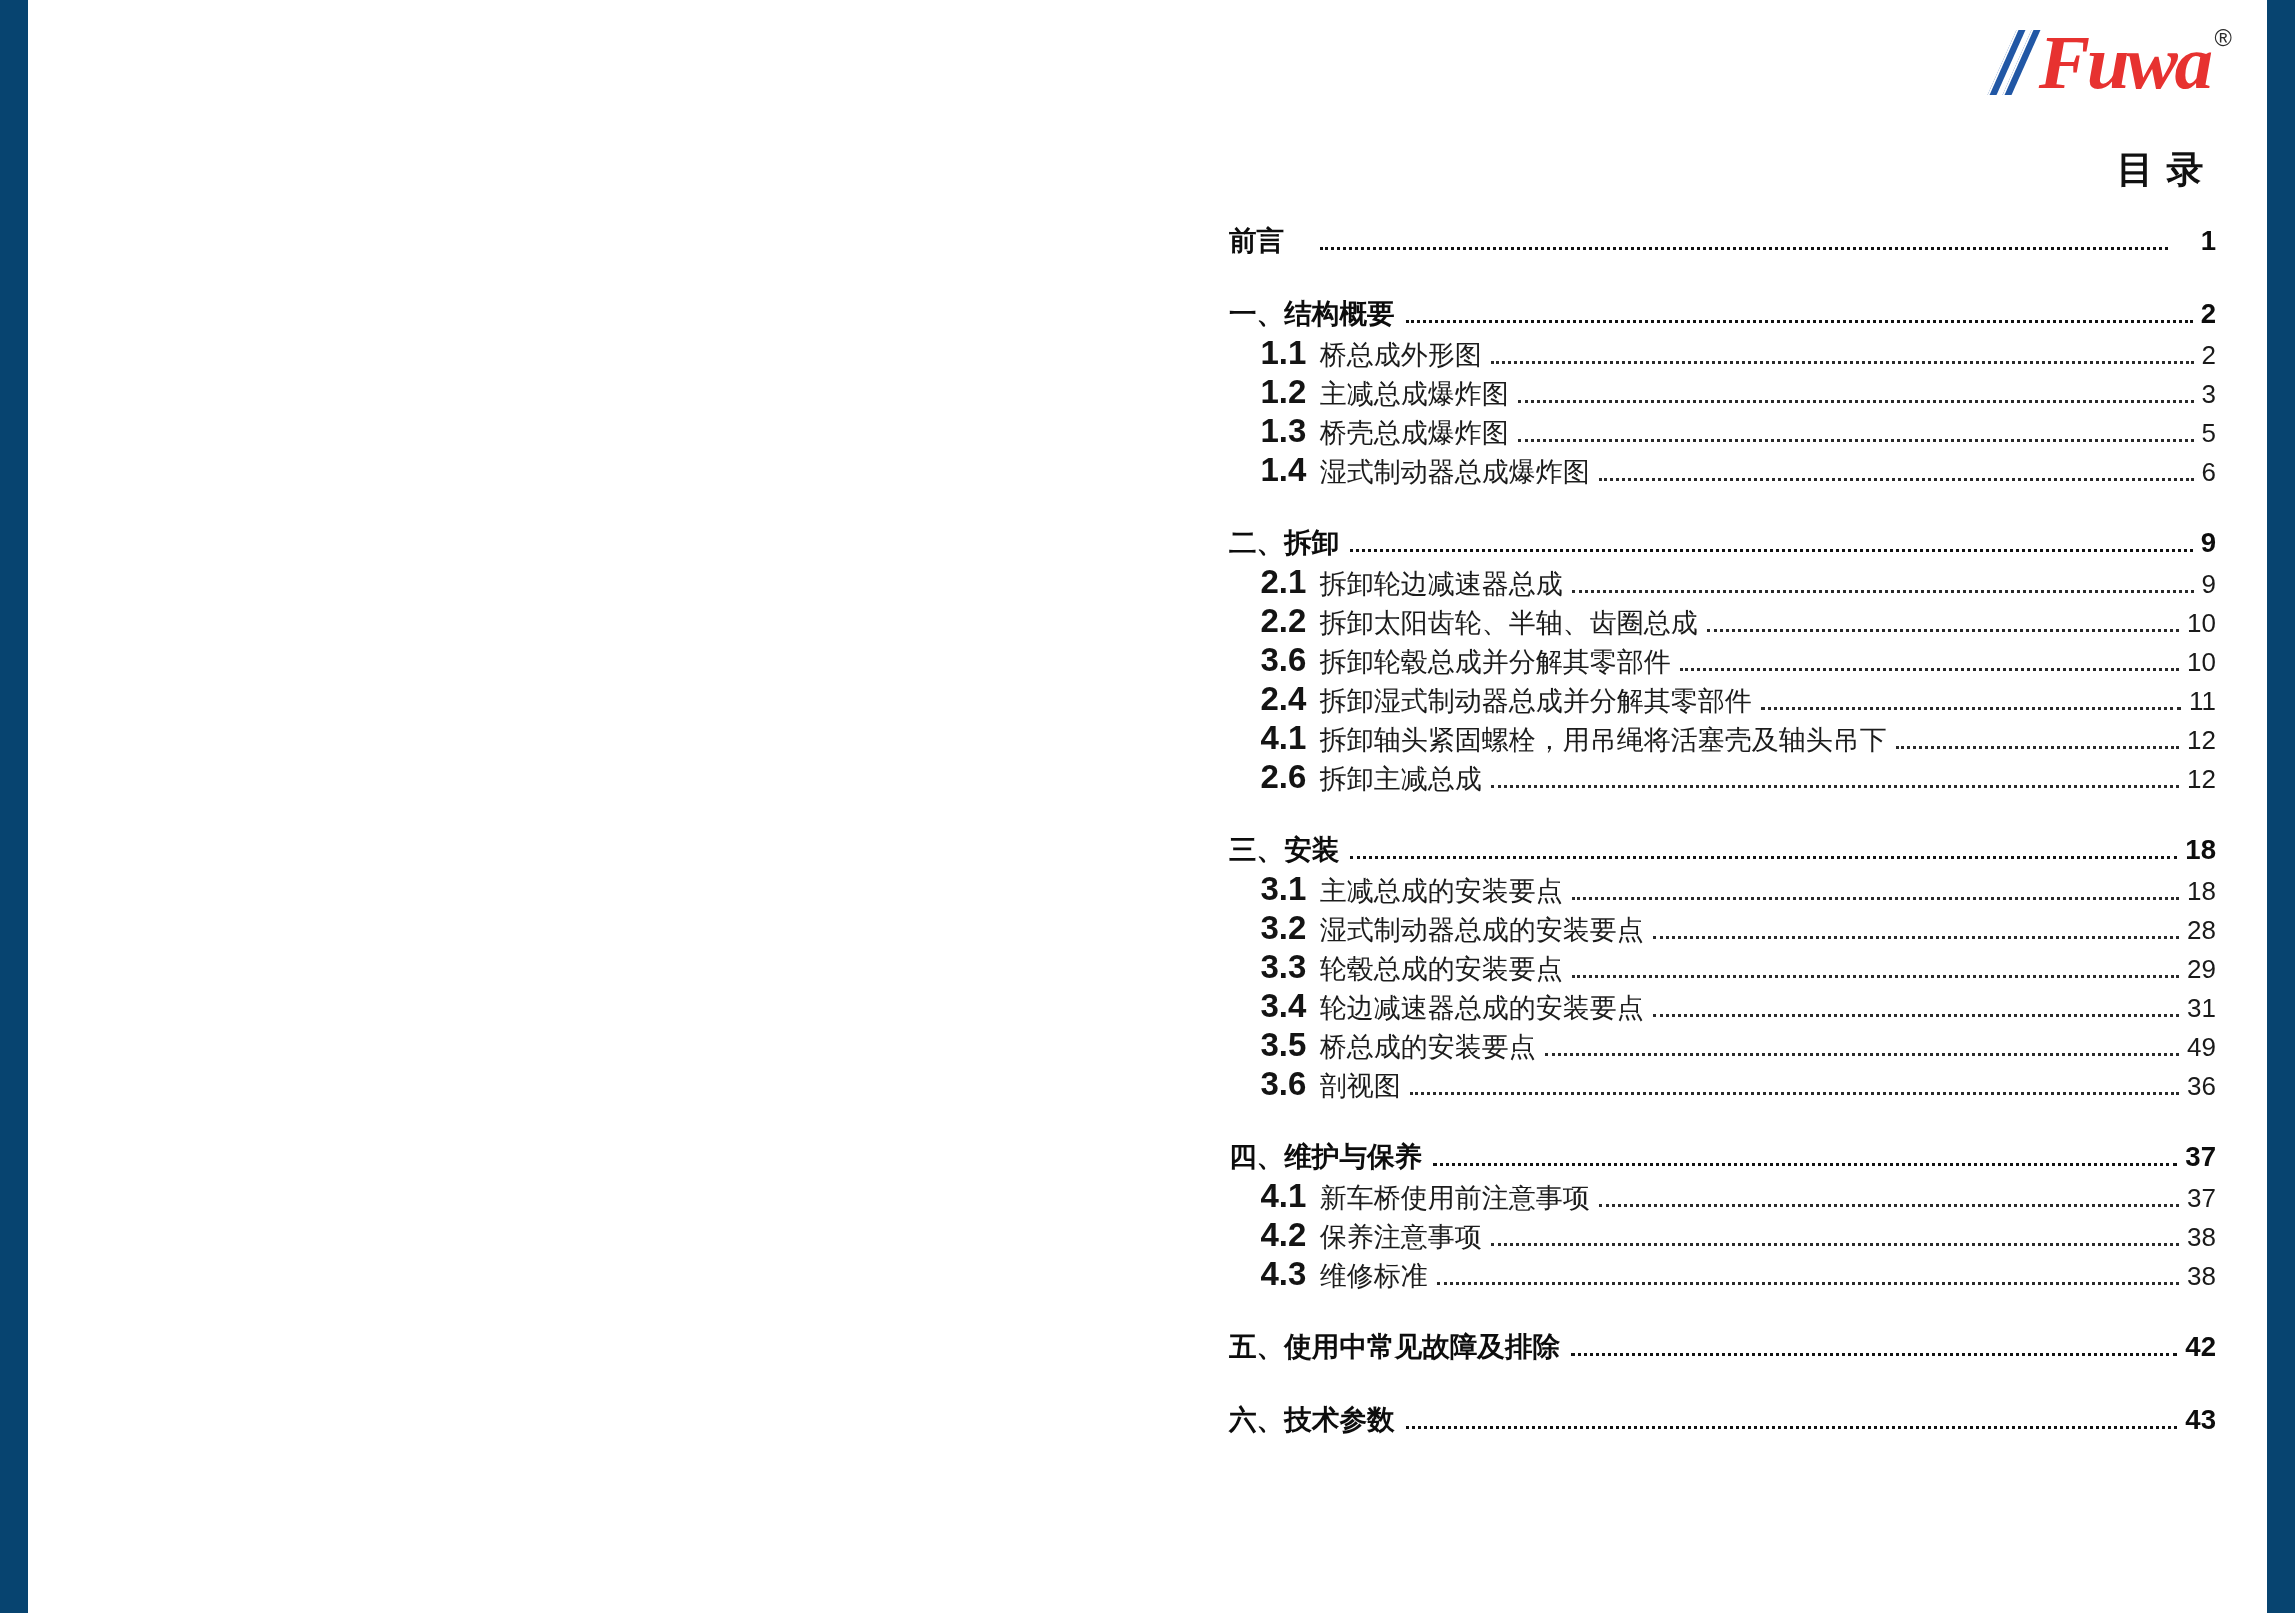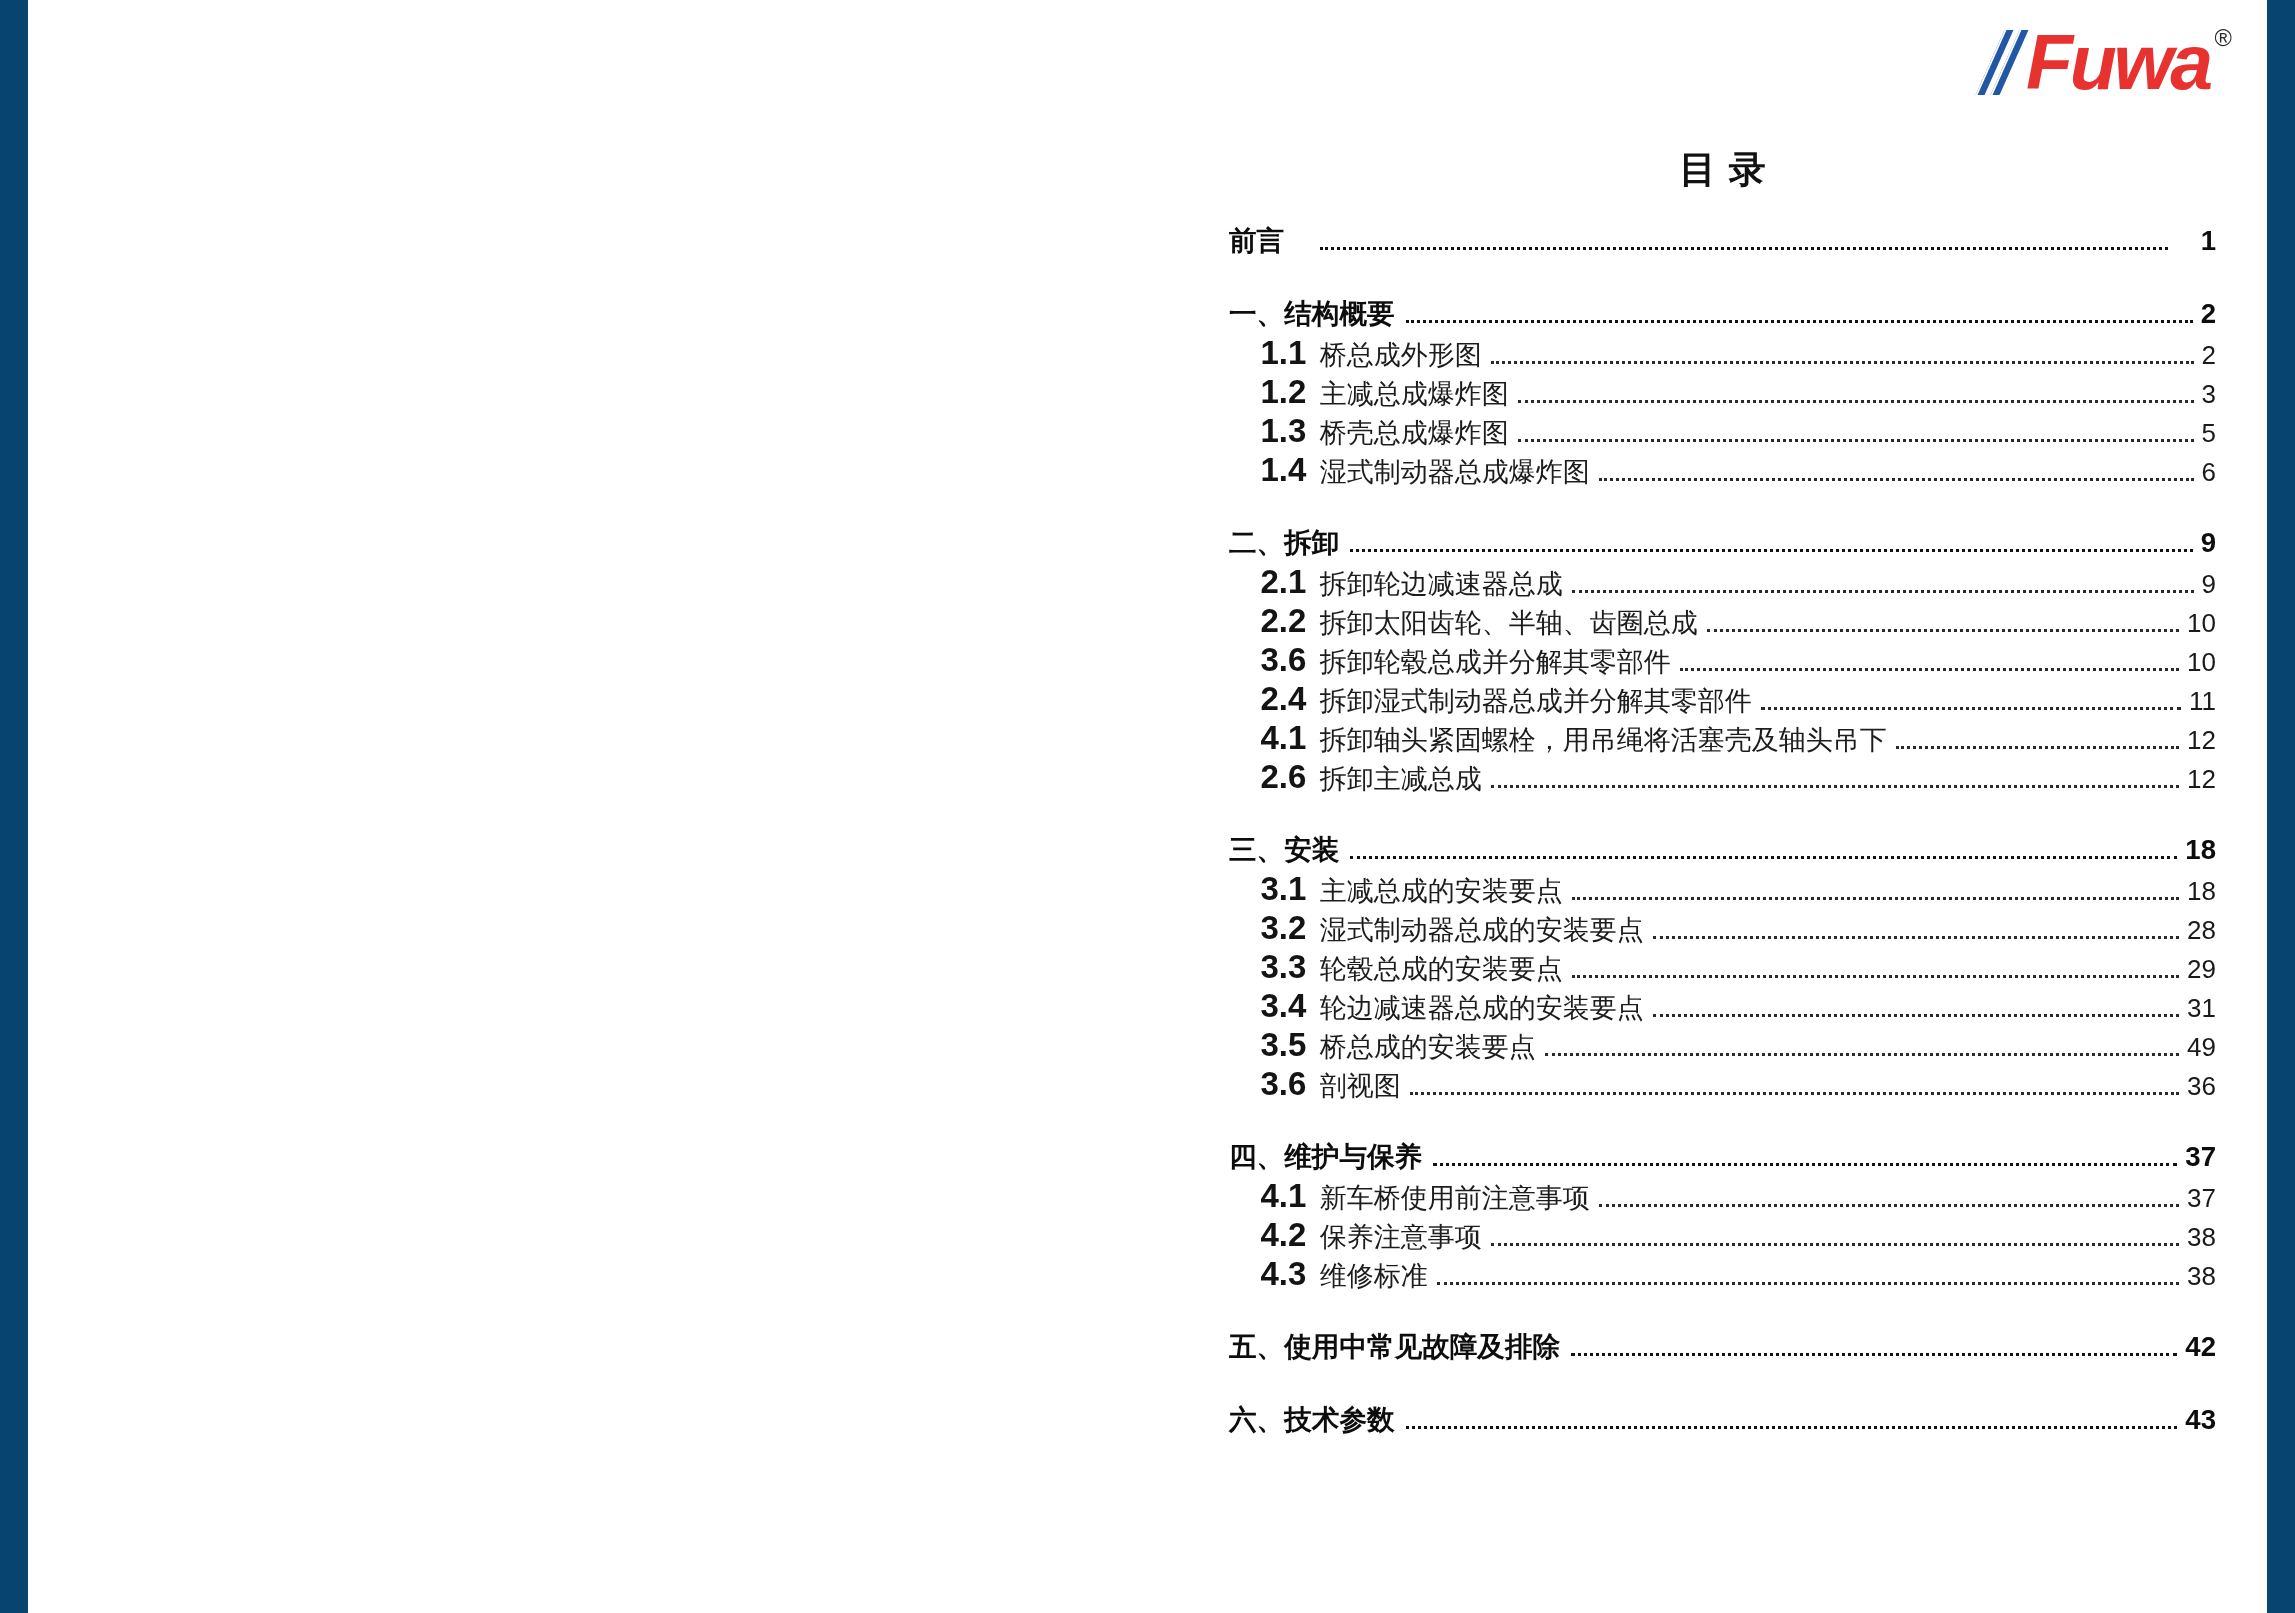--- a/index.html
+++ b/index.html
@@ -43,21 +43,21 @@
     height: 65px;
     background: var(--logo-blue);
     transform: skewX(-24deg);
     margin-top: 9.5px;
     margin-right: 6.3px;
     border-left: 2.4px solid #fff;
     border-right: 0;
   }
   .logo .slash.s2 { margin-right: 12.6px; }
   .logo .brand {
-    font-family: Liberation Sans, sans-serif;
+    font-family: Liberation Serif, serif;
     font-style: italic;
     font-weight: bold;
     font-size: 77px;
     line-height: 82px;
     letter-spacing: -3.2px;
     color: var(--logo-red);
   }
   .logo .reg {
     font-family: "Liberation Sans", sans-serif;
     font-size: 23.6px;
@@ -72,21 +72,21 @@
   .toc-title {
     position: absolute;
     left: 1229px;
     width: 987px;
     top: 147px;
     margin: 0;
     font-family: "Liberation Serif", serif;
     font-size: 37px;
     line-height: 46px;
     font-weight: bold;
-    text-align: center;
+    text-align: right;
     letter-spacing: 12.6px;
     text-indent: 12.6px;
     color: #111;
   }
   .toc-list {
     position: absolute;
     left: 1229px;
     width: 987px;
     top: 221px;
   }

